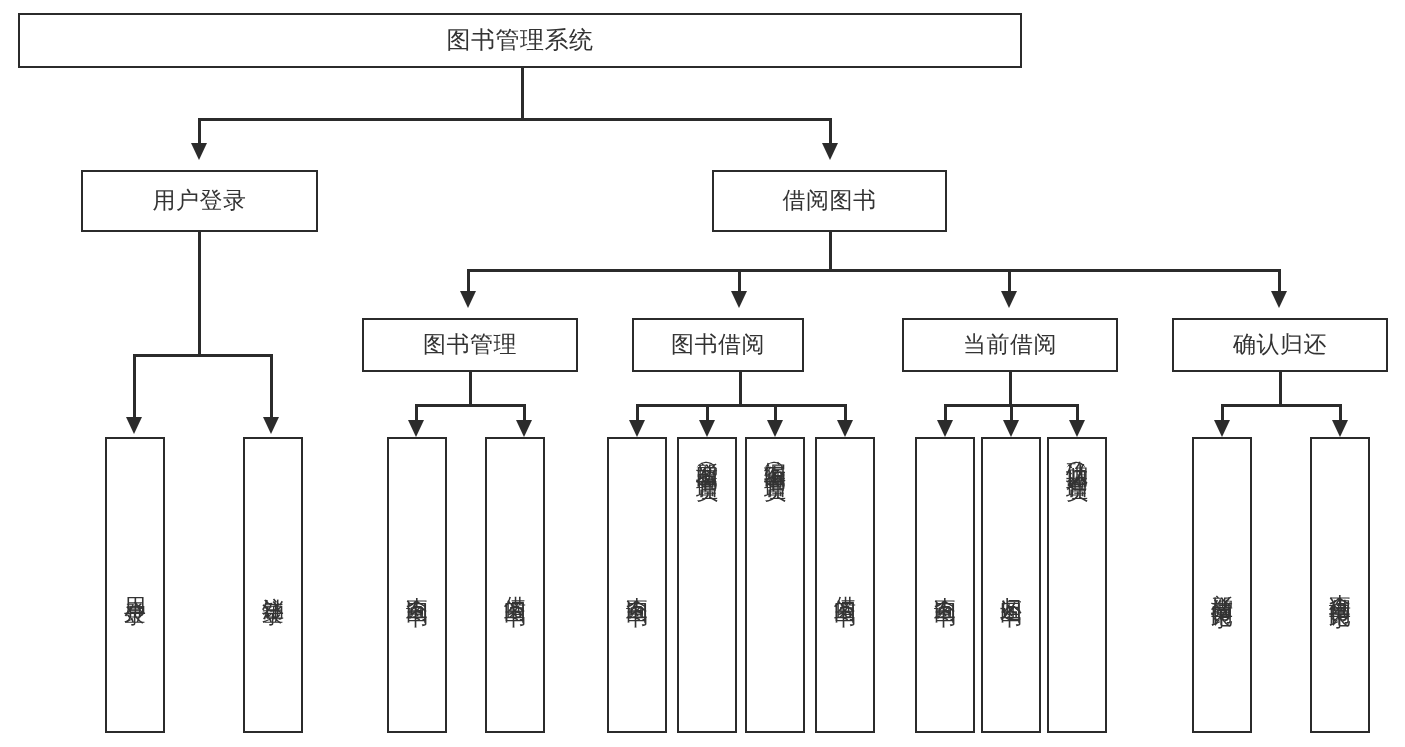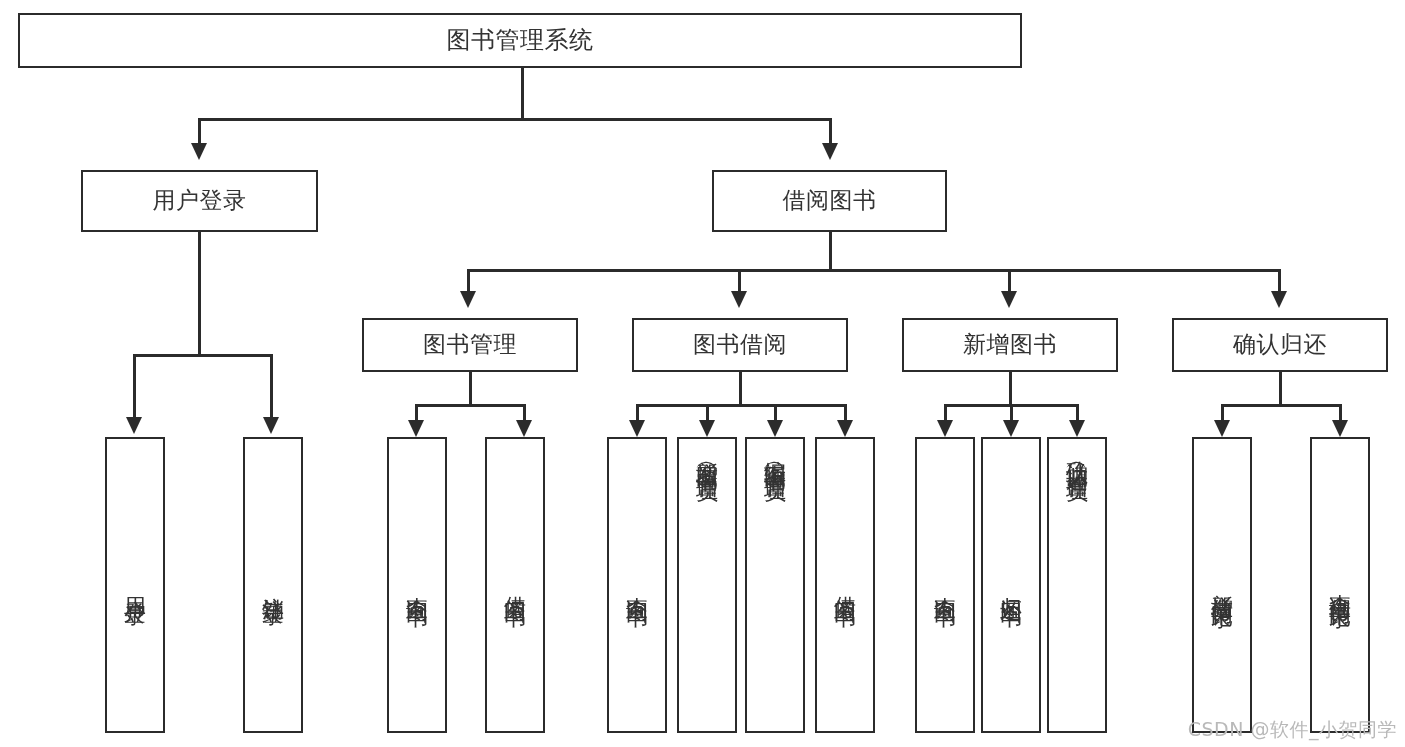--- a/index.html
+++ b/index.html
@@ -125,25 +125,25 @@
   <div class="ln v" style="left:738px; top:269px; width:2.5px; height:22px;"></div>
   <div class="arrow" style="left:731px; top:291px;"></div>
   <div class="ln v" style="left:1008px; top:269px; width:2.5px; height:22px;"></div>
   <div class="arrow" style="left:1001px; top:291px;"></div>
   <div class="ln v" style="left:1278px; top:269px; width:2.5px; height:22px;"></div>
   <div class="arrow" style="left:1271px; top:291px;"></div>
 
   <div class="node h-node" style="left:362px; top:318px; width:216px; height:54px;">
     <span class="lbl">图书管理</span>
   </div>
-  <div class="node h-node" style="left:632px; top:318px; width:216px; height:54px;">
+  <div class="node h-node" style="left:632px; top:318px; width:172px; height:54px;">
     <span class="lbl">图书借阅</span>
   </div>
   <div class="node h-node" style="left:902px; top:318px; width:216px; height:54px;">
-    <span class="lbl">新增图书</span>
+    <span class="lbl">当前借阅</span>
   </div>
   <div class="node h-node" style="left:1172px; top:318px; width:216px; height:54px;">
     <span class="lbl">确认归还</span>
   </div>
 
   <div class="ln v" style="left:469px; top:372px; width:2.5px; height:34px;"></div>
   <div class="ln h" style="left:415px; top:404px; width:110px; height:2.5px;"></div>
   <div class="ln v" style="left:415px; top:404px; width:2.5px; height:16px;"></div>
   <div class="arrow" style="left:408px; top:420px;"></div>
   <div class="ln v" style="left:523px; top:404px; width:2.5px; height:16px;"></div>
@@ -213,15 +213,14 @@
     <span class="lbl">确认归还（管理员）</span>
   </div>
 
   <div class="node v-node" style="left:1192px; top:437px; width:60px; height:296px;">
     <span class="lbl">新增借阅记录</span>
   </div>
   <div class="node v-node" style="left:1310px; top:437px; width:60px; height:296px;">
     <span class="lbl">查询借阅记录</span>
   </div>
 
-  <div class="watermark">CSDN @软件_小贺同学</div>
 
 </div>
 
 </body></html>

